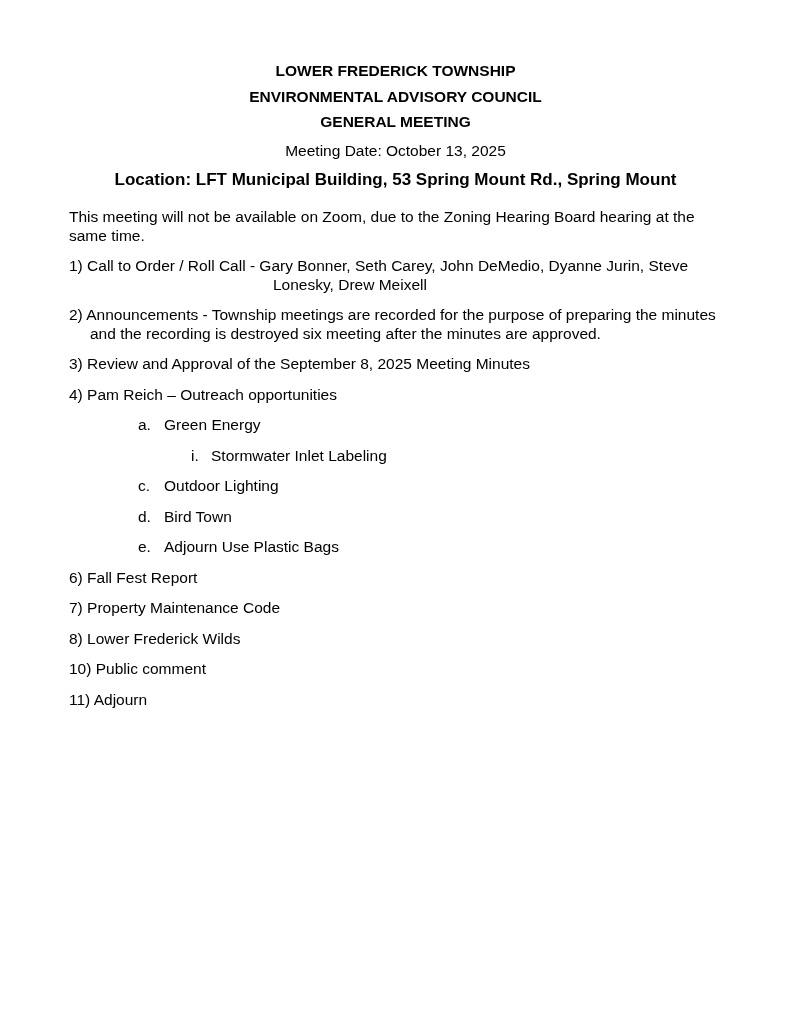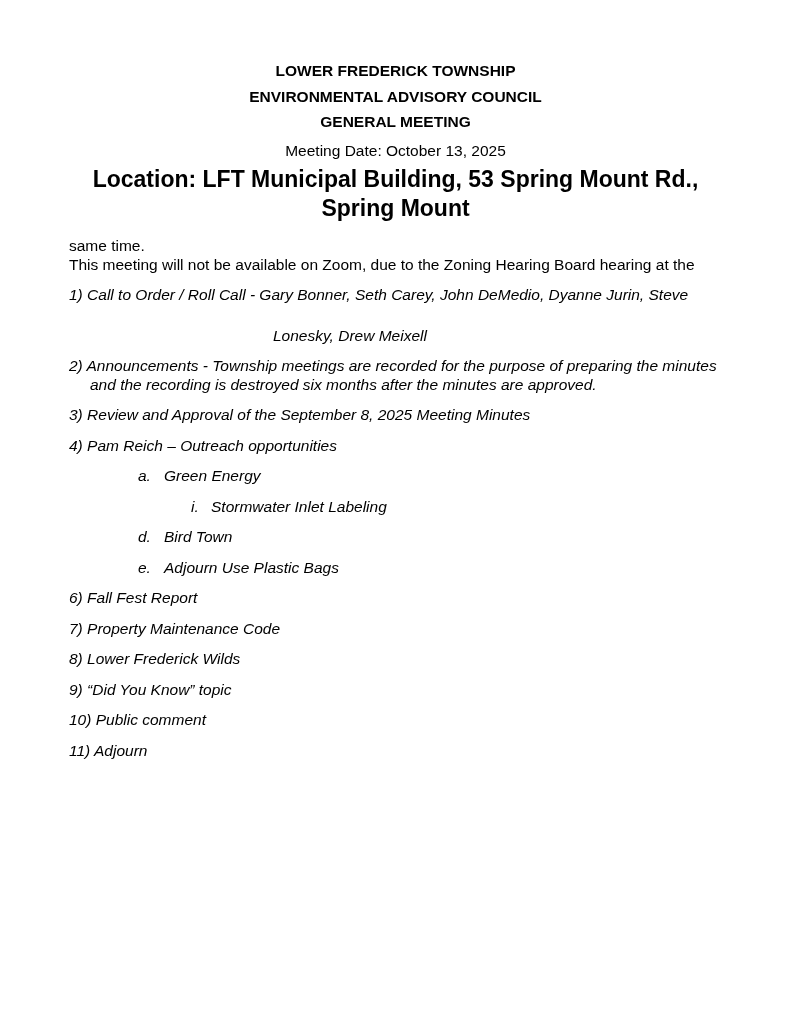--- a/index.html
+++ b/index.html
@@ -29,92 +29,89 @@
     font-weight: bold;
     line-height: 25.5px;
   }
   .meta-line {
     font-weight: normal;
     line-height: 25.5px;
     margin-top: 3px;
   }
   .location-line {
     font-weight: bold;
-    font-size: 23px;
+    font-size: 17px;
     line-height: 29px;
     margin-top: 2px;
     margin-bottom: 14px;
   }
   
   .intro {
     margin-bottom: 12px;
   }
   .agenda-item {
     margin-bottom: 12px;
-    font-style: italic;
   }
   .agenda-item .line.indent-none { padding-left: 0; }
   .agenda-item .line.indent-hang { padding-left: 21px; }
-  .agenda-item .line.indent-hang-center { padding-left: 204px; margin-top: 22px; }
+  .agenda-item .line.indent-hang-center { padding-left: 204px; }
   .agenda-item.lvl1 { padding-left: 69px; }
   .agenda-item.lvl2 { padding-left: 122px; }
   .marker { display: inline-block; }
   .lvl1 .marker { width: 26px; }
   .lvl2 .marker { width: 20px; }
 </style>
 </head>
 <body>
 
 <div class="page">
 
   <div class="doc-header">
     <div class="title-line">LOWER FREDERICK TOWNSHIP</div>
     <div class="title-line">ENVIRONMENTAL ADVISORY COUNCIL</div>
     <div class="title-line">GENERAL MEETING</div>
     <div class="meta-line">Meeting Date: October 13, 2025</div>
     <div class="location-line">Location: LFT Municipal Building, 53 Spring Mount Rd., Spring Mount</div>
   </div>
 
   <div class="intro">
+    <div class="line">This meeting will not be available on Zoom, due to the Zoning Hearing Board hearing at the</div>
     <div class="line">same time.</div>
-    <div class="line">This meeting will not be available on Zoom, due to the Zoning Hearing Board hearing at the</div>
   </div>
 
   <div>
       <div class="agenda-item lvl0">
         <div class="line indent-none">1) Call to Order / Roll Call - Gary Bonner, Seth Carey, John DeMedio, Dyanne Jurin, Steve</div>
         <div class="line indent-hang-center">Lonesky, Drew Meixell</div>
       </div>
       <div class="agenda-item lvl0">
         <div class="line indent-none">2) Announcements - Township meetings are recorded for the purpose of preparing the minutes</div>
-        <div class="line indent-hang">and the recording is destroyed six months after the minutes are approved.</div>
+        <div class="line indent-hang">and the recording is destroyed six meeting after the minutes are approved.</div>
       </div>
       <div class="agenda-item lvl0">
         <div class="line indent-none">3) Review and Approval of the September 8, 2025 Meeting Minutes</div>
       </div>
       <div class="agenda-item lvl0">
         <div class="line indent-none">4) Pam Reich – Outreach opportunities</div>
       </div>
       <div class="agenda-item lvl1"><span class="marker">a.</span><span>Green Energy</span></div>
       <div class="agenda-item lvl2"><span class="marker">i.</span><span>Stormwater Inlet Labeling</span></div>
+      <div class="agenda-item lvl1"><span class="marker">c.</span><span>Outdoor Lighting</span></div>
       <div class="agenda-item lvl1"><span class="marker">d.</span><span>Bird Town</span></div>
       <div class="agenda-item lvl1"><span class="marker">e.</span><span>Adjourn Use Plastic Bags</span></div>
       <div class="agenda-item lvl0">
         <div class="line indent-none">6) Fall Fest Report</div>
       </div>
       <div class="agenda-item lvl0">
         <div class="line indent-none">7) Property Maintenance Code</div>
       </div>
       <div class="agenda-item lvl0">
         <div class="line indent-none">8) Lower Frederick Wilds</div>
       </div>
       <div class="agenda-item lvl0">
-        <div class="line indent-none">9) “Did You Know” topic</div>
-      </div>
-      <div class="agenda-item lvl0">
         <div class="line indent-none">10) Public comment</div>
       </div>
       <div class="agenda-item lvl0">
         <div class="line indent-none">11) Adjourn</div>
       </div>
     </div>
 
 </div>
 
 </body></html>

